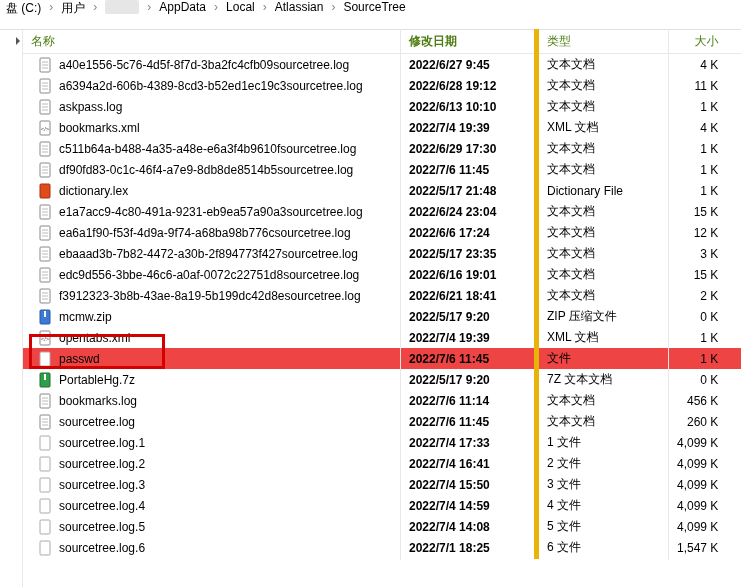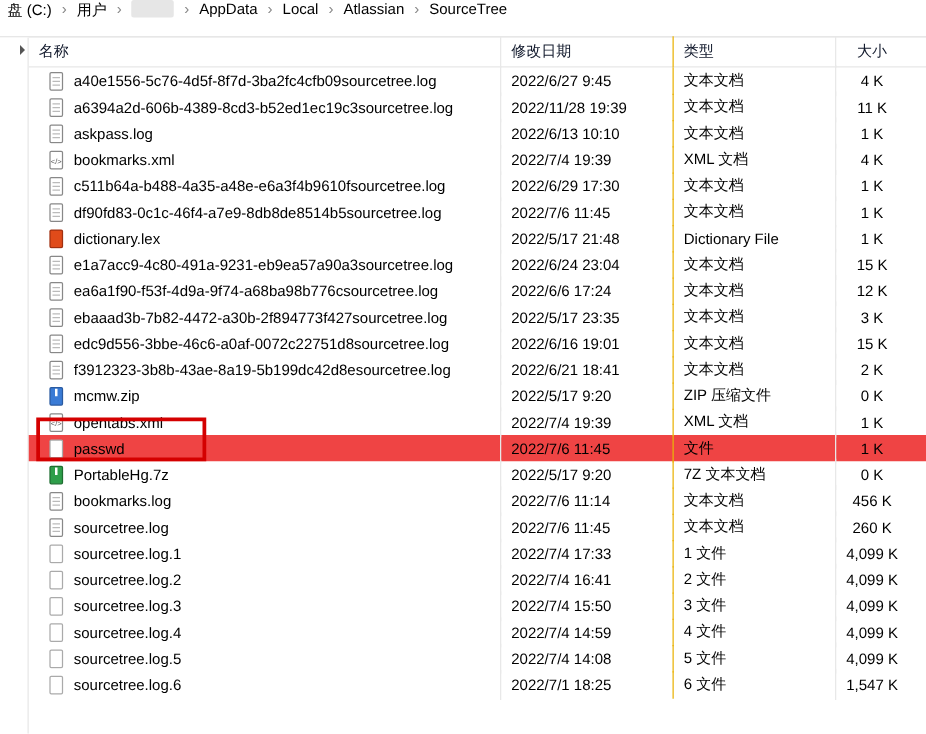--- a/index.html
+++ b/index.html
@@ -26,27 +26,27 @@
   .breadcrumb .crumb.blur { background: #e6e6e6; color: transparent; border-radius: 2px; width: 34px; height: 14px; display: inline-block; }
   .content { display: flex; height: calc(100% - 30px); }
   .tree-pane { width: 40px; border-right: 1px solid #e8e8e8; background: #fff; }
   .tree-chev { margin: 6px 0 0 14px; color: #555; font-size: 10px; }
   .list-pane { flex: 1; }
   .header-row {
     display: flex;
     align-items: center;
     height: 24px;
     border-bottom: 1px solid #e8e8e8;
-    color: #0f172a;
+    color: #4d7c0f;
   }
   .col { padding: 4px 8px; white-space: nowrap; overflow: hidden; text-overflow: ellipsis; }
   .col-name { width: 378px; border-right: 1px solid #e8e8e8; }
-  .col-date { width: 138px; border-right: 1px solid #eab308; }
+  .col-date { width: 138px; border-right: 5px solid #eab308; font-weight: bold; }
   .col-type { width: 130px; border-right: 1px solid #e8e8e8; }
-  .col-size { flex: 1; text-align: center; padding-right: 24px; }
+  .col-size { flex: 1; text-align: right; padding-right: 24px; }
   .rows { }
   .row {
     display: flex;
     align-items: center;
     height: 21px;
   }
   .row.selected { background: #ef4444; }
   .row .col-name { display: flex; align-items: center; gap: 6px; padding-left: 14px; }
   .row .icon { width: 16px; height: 16px; display: inline-flex; align-items: center; justify-content: center; flex-shrink: 0; }
   .highlight-box {
@@ -112,21 +112,21 @@
             <span class="icon">
               <svg width="16" height="16" viewBox="0 0 16 16">
                 <rect x="3" y="1" width="10" height="14" rx="1" fill="#fff" stroke="#888"></rect>
                 <line x1="5" y1="5" x2="11" y2="5" stroke="#bbb"></line>
                 <line x1="5" y1="8" x2="11" y2="8" stroke="#bbb"></line>
                 <line x1="5" y1="11" x2="11" y2="11" stroke="#bbb"></line>
               </svg>
             </span>
             <span>a6394a2d-606b-4389-8cd3-b52ed1ec19c3sourcetree.log</span>
           </div>
-          <div class="col col-date">2022/11/28 19:39</div>
+          <div class="col col-date">2022/6/28 19:12</div>
           <div class="col col-type">文本文档</div>
           <div class="col col-size">11 K</div>
         </div>
         <div class="row">
           <div class="col col-name">
             <span class="icon">
               <svg width="16" height="16" viewBox="0 0 16 16">
                 <rect x="3" y="1" width="10" height="14" rx="1" fill="#fff" stroke="#888"></rect>
                 <line x1="5" y1="5" x2="11" y2="5" stroke="#bbb"></line>
                 <line x1="5" y1="8" x2="11" y2="8" stroke="#bbb"></line>

